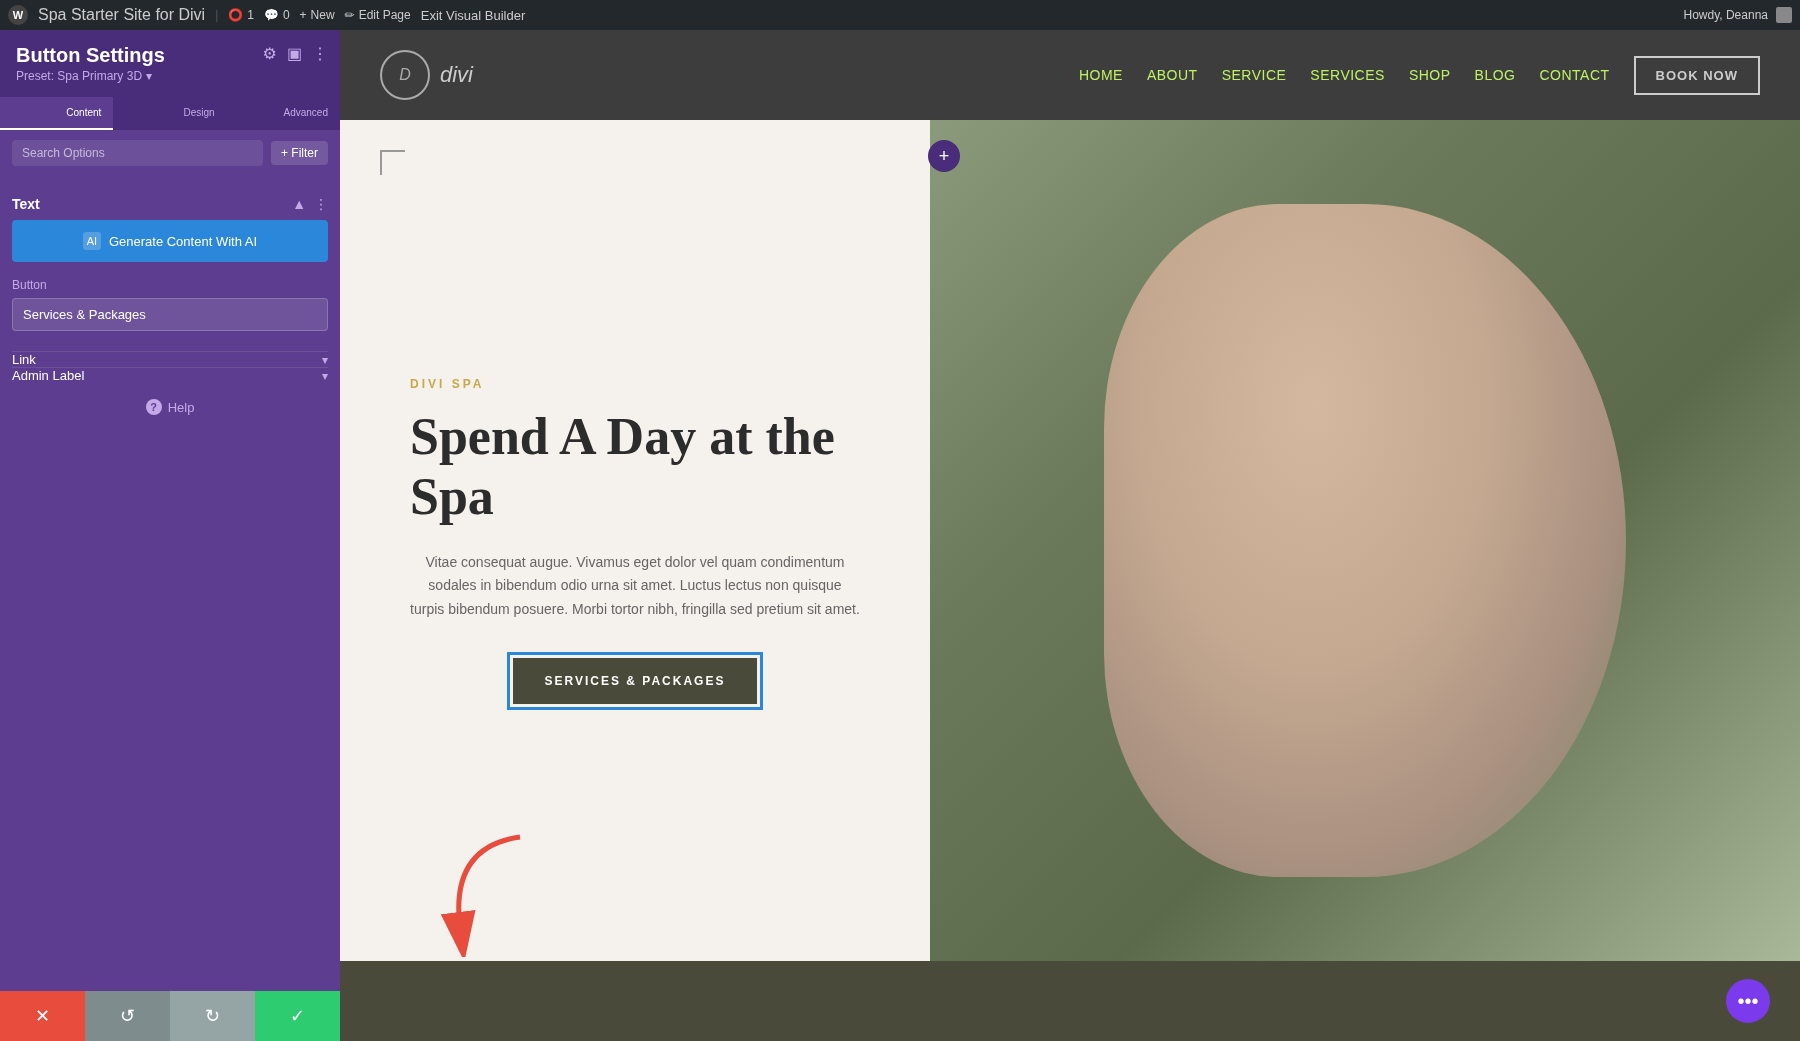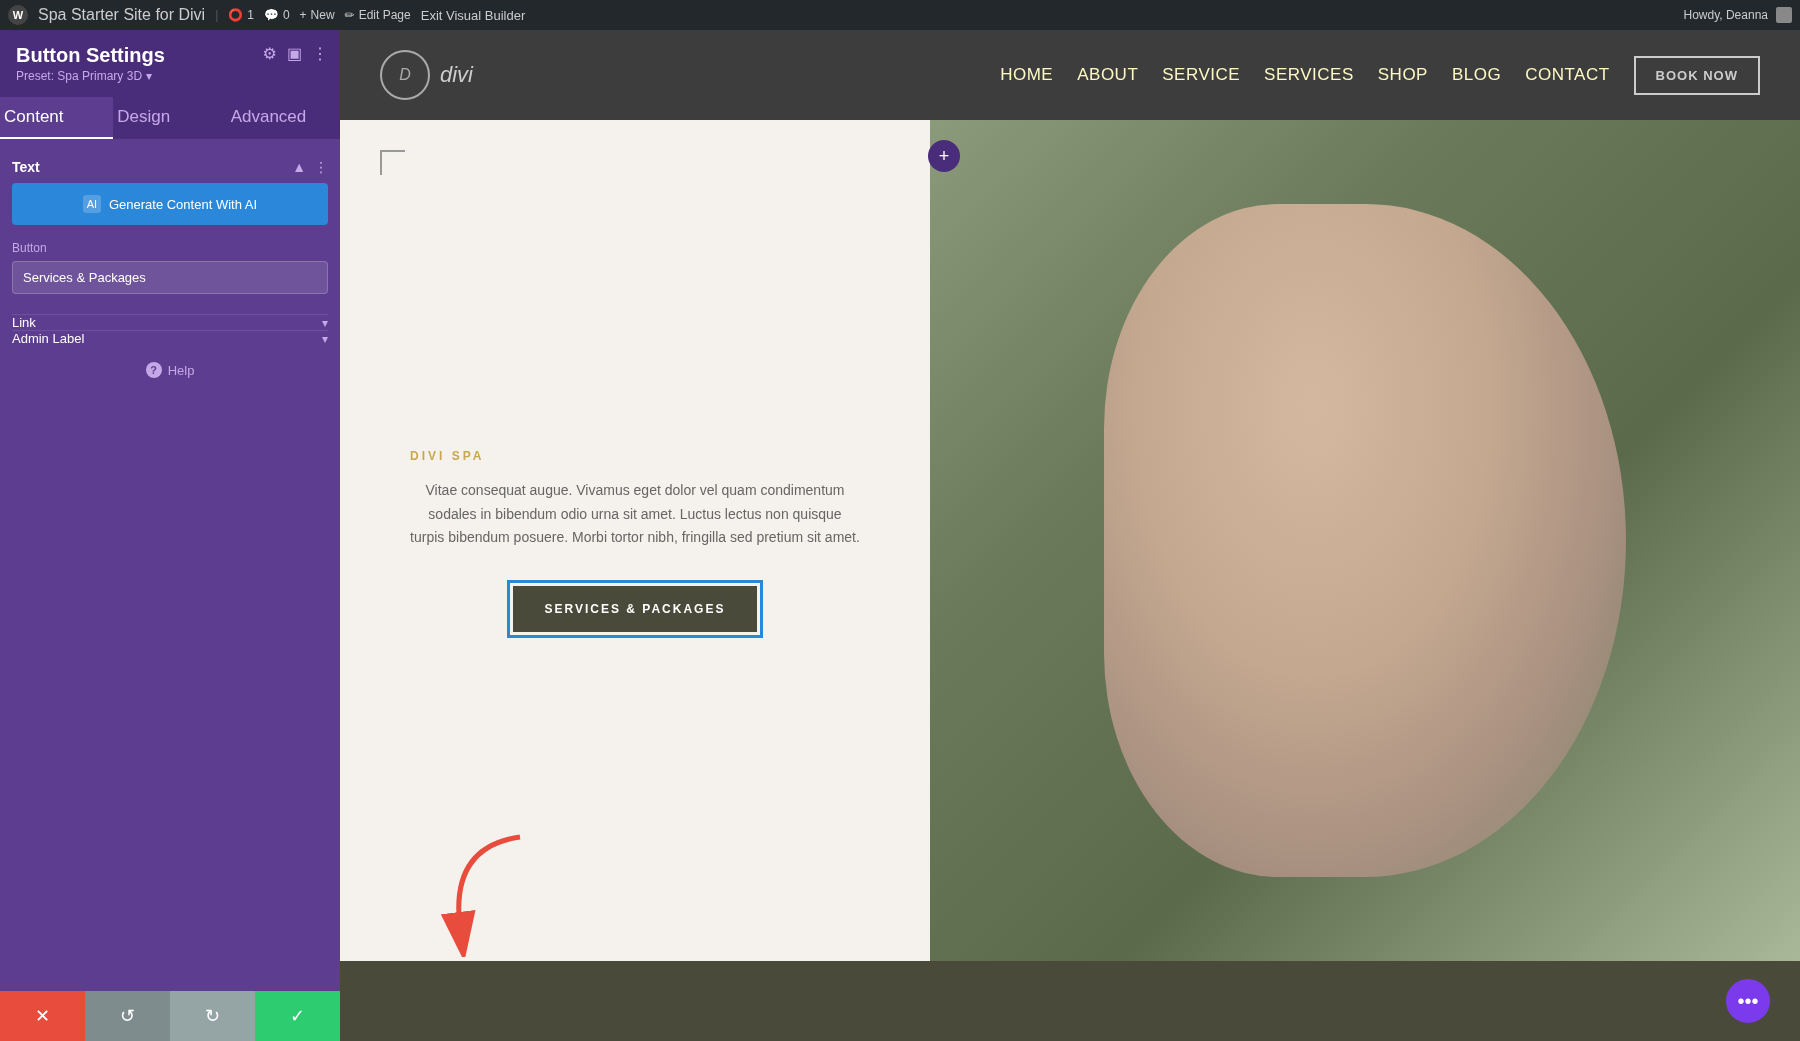--- a/index.html
+++ b/index.html
@@ -111,24 +111,24 @@
       cursor: pointer;
     }
 
     
     .sidebar-tabs {
       display: flex;
       background: #4a2d7a;
     }
     .sidebar-tab {
       flex: 1;
-      padding: 10px 4px;
-      text-align: left;
+      padding: 10px 12px;
+      text-align: right;
       color: #c5a8e8;
-      font-size: 17px;
+      font-size: 10px;
       cursor: pointer;
       border-bottom: 2px solid transparent;
     }
     .sidebar-tab.active {
       color: white;
       border-bottom: 2px solid white;
       background: #5c3d8f;
     }
 
     
@@ -363,22 +363,22 @@
       color: #ccc;
       font-size: 22px;
       font-style: italic;
     }
     .site-nav {
       display: flex;
       align-items: center;
       gap: 24px;
     }
     .nav-item {
-      color: #fef9c3;
-      font-size: 17px;
+      color: #bef264;
+      font-size: 14px;
       letter-spacing: 0.5px;
       cursor: pointer;
       font-weight: 500;
     }
     .book-now-btn {
       border: 2px solid #ccc;
       color: #ccc;
       background: transparent;
       padding: 10px 20px;
       font-size: 13px;
@@ -573,20 +573,24 @@
         <span>▾</span>
       </div>
     </div>
 
     <div class="sidebar-tabs">
       <div class="sidebar-tab active">Content</div>
       <div class="sidebar-tab">Design</div>
       <div class="sidebar-tab">Advanced</div>
     </div>
 
+    <div class="sidebar-search">
+      <input type="text" class="form-input" style="background: rgba(255, 255, 255, 0.1); border: none; border-radius: 4px; padding: 6px 10px; color: white; font-size: 12px; outline: none;" placeholder="Search Options">
+      <button class="filter-btn">+ Filter</button>
+    </div>
 
     <div class="sidebar-content">
 
       <div class="settings-section">
         <div class="section-header">
           <span class="section-title">Text</span>
           <div style="display:flex;gap:8px;">
             <span class="section-toggle">▲</span>
             <span class="section-dots">⋮</span>
           </div>
@@ -656,20 +660,23 @@
           <span class="nav-item">CONTACT</span>
           <button class="book-now-btn">BOOK NOW</button>
         </nav>
       </div>
 
       <div class="hero-section">
 
         <div class="hero-left">
           <div class="hero-bracket"></div>
           <div class="hero-subtitle">DIVI SPA</div>
+          <h1 class="hero-title">
+            <span>Spend A Day at the Spa</span>
+          </h1>
           <p class="hero-desc">Vitae consequat augue. Vivamus eget dolor vel quam condimentum sodales in bibendum odio urna sit amet. Luctus lectus non quisque turpis bibendum posuere. Morbi tortor nibh, fringilla sed pretium sit amet.</p>
           <button class="hero-btn hero-btn-selected">SERVICES &amp; PACKAGES</button>
 
           <div class="plus-btn">
             <span>+</span>
           </div>
         </div>
 
         <div class="hero-right">
           <div class="hero-photo"></div>

